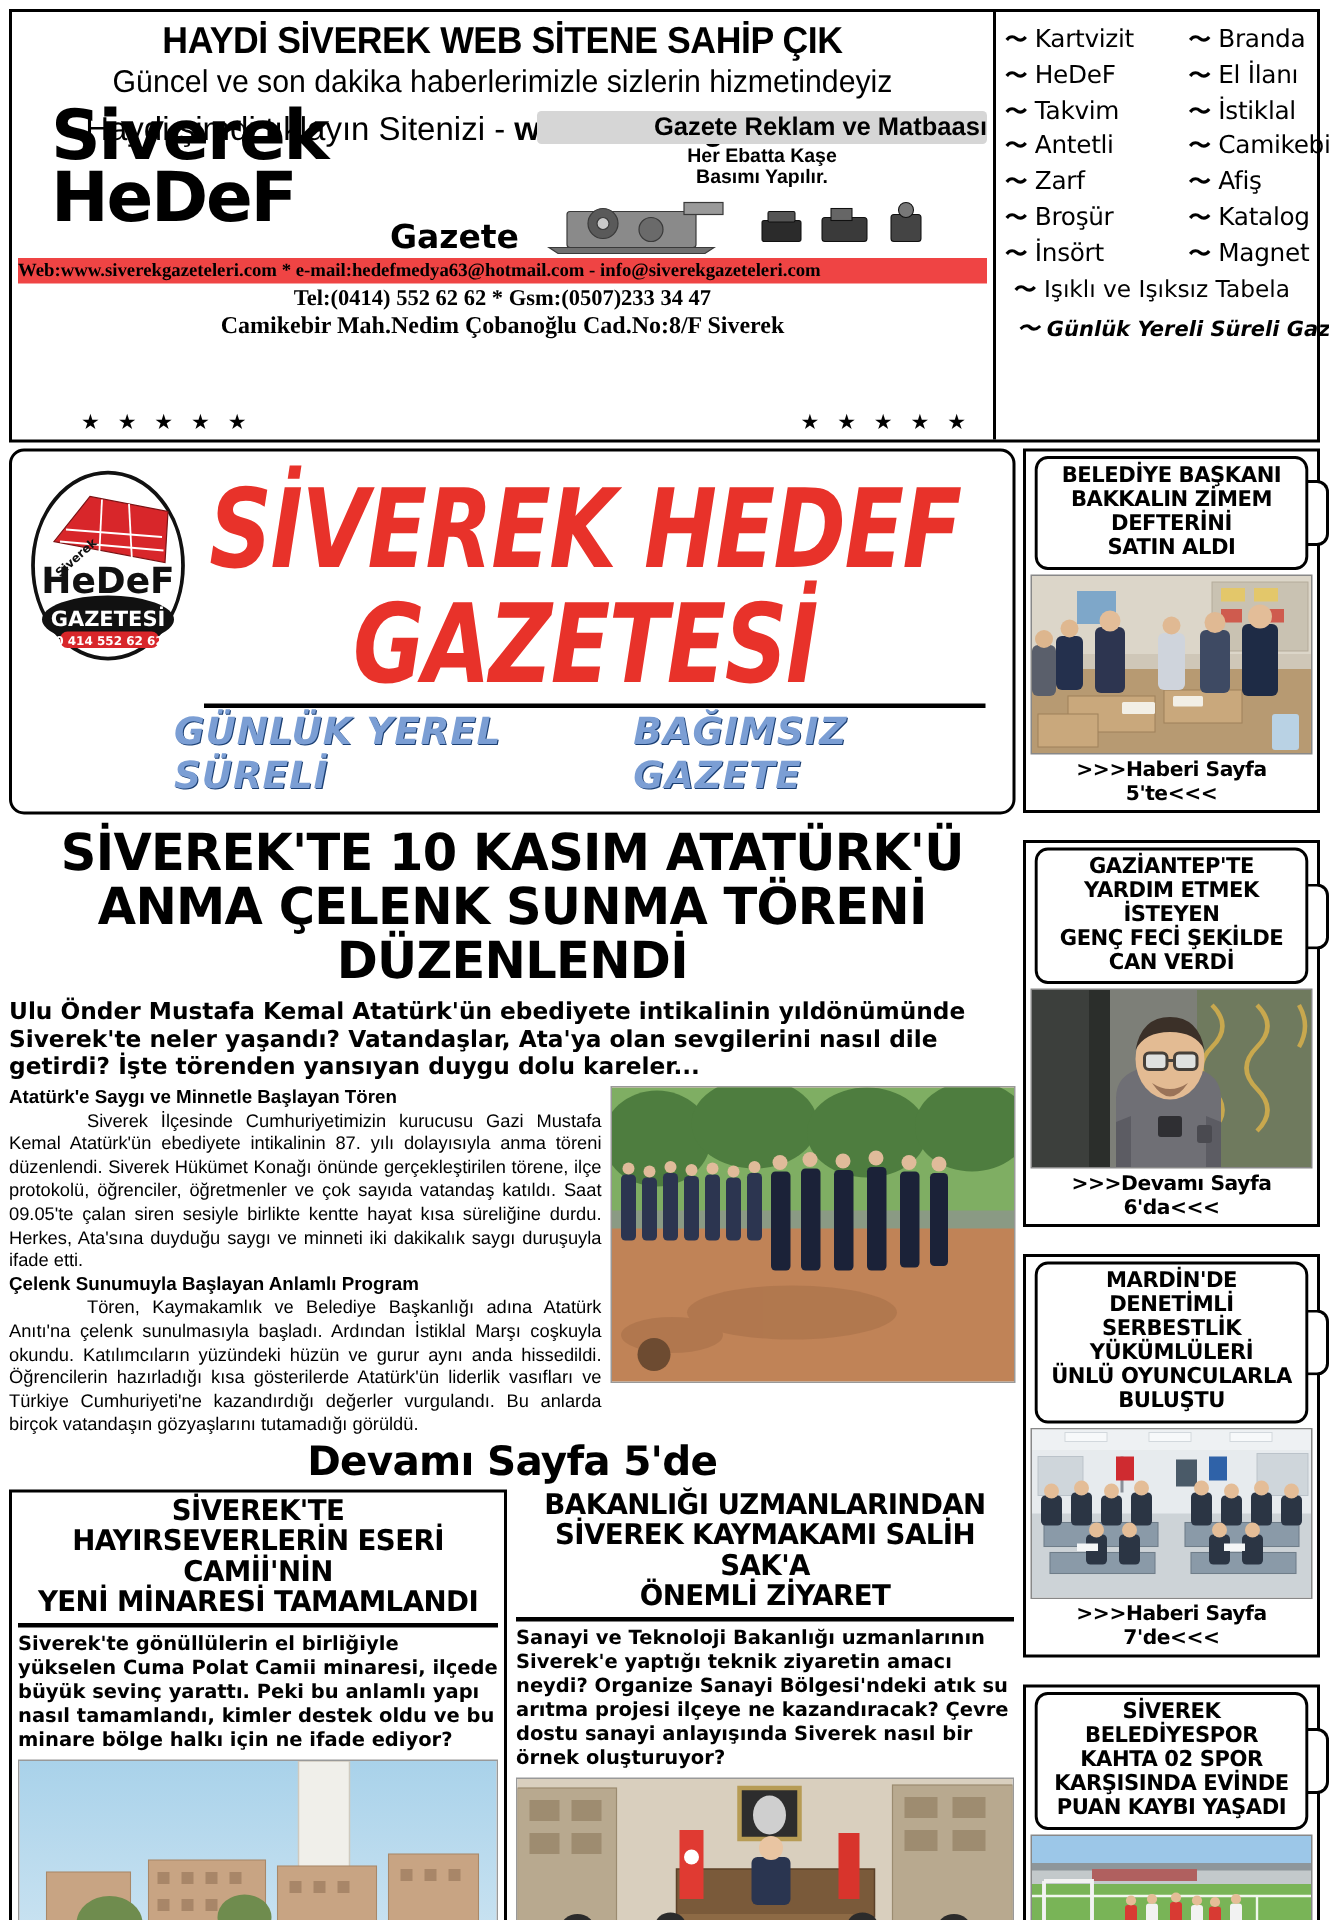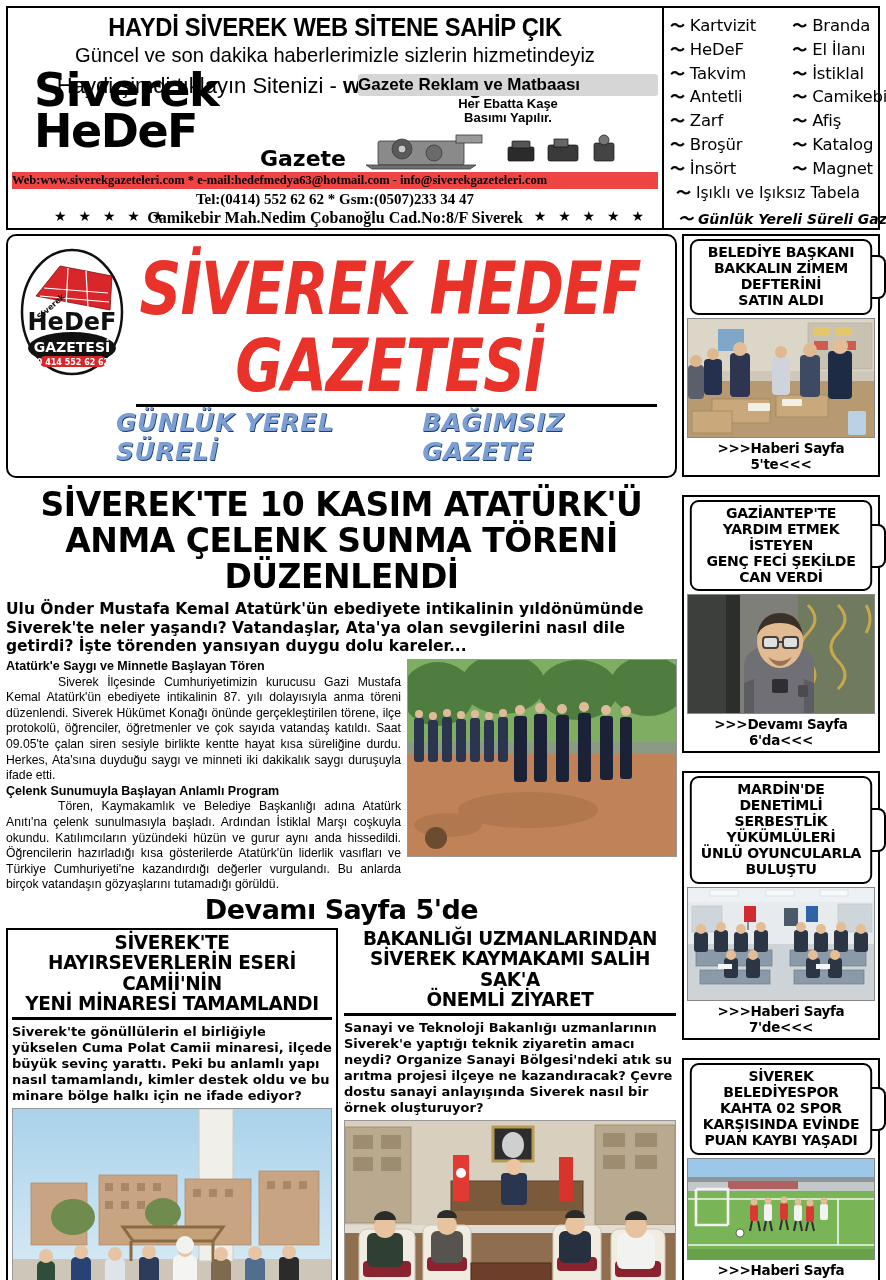--- a/index.html
+++ b/index.html
@@ -8,21 +8,21 @@
     background: #ffffff;
     font-family: "Liberation Sans", sans-serif;
     overflow: hidden;
   }
   .page { position: relative; width: 886px; height: 1280px; padding: 6px; }
 
   
   .topbanner {
     position: relative;
     border: 2px solid #000;
-    height: 224px;
+    height: 289px;
     display: flex;
     background: #fff;
   }
   .topbanner-left { width: 656px; position: relative; padding: 2px 4px 0 4px; }
   .topbanner-right { flex: 1; border-left: 2px solid #000; padding: 6px 4px 0 6px; }
 
   .ad-line1 {
     text-align: center;
     font-weight: bold;
     font-size: 25px;
@@ -51,21 +51,21 @@
   .brandname {
     font-size: 46px; font-weight: bold; letter-spacing: -1.5px;
     line-height: 0.9; padding-left: 22px; font-family: "DejaVu Sans", sans-serif;
   }
   .brandsub {
     font-size: 22px; font-weight: bold; text-align: right;
     margin-top: -6px; padding-right: 6px; font-family: "DejaVu Sans", sans-serif;
   }
   .printbox { flex: 1; position: relative; padding-left: 6px; }
   .printbox-t1 {
-    background: #d6d6d6; text-align: left; font-weight: bold;
+    background: #d6d6d6; text-align: right; font-weight: bold;
     font-size: 17px; border-radius: 3px; padding: 1px 0;
   }
   .printbox-t2 { text-align: center; font-weight: bold; font-size: 13px; line-height: 1.15; margin-top: 1px;}
   .press-art { position: relative; height: 44px; margin-top: 1px; }
 
   .contactbar {
     background: #ef4444; text-align: left;
     font-family: "Liberation Serif", serif; font-weight: bold;
     font-size: 12.5px; padding: 1px 0; margin-top: 1px;
   }

